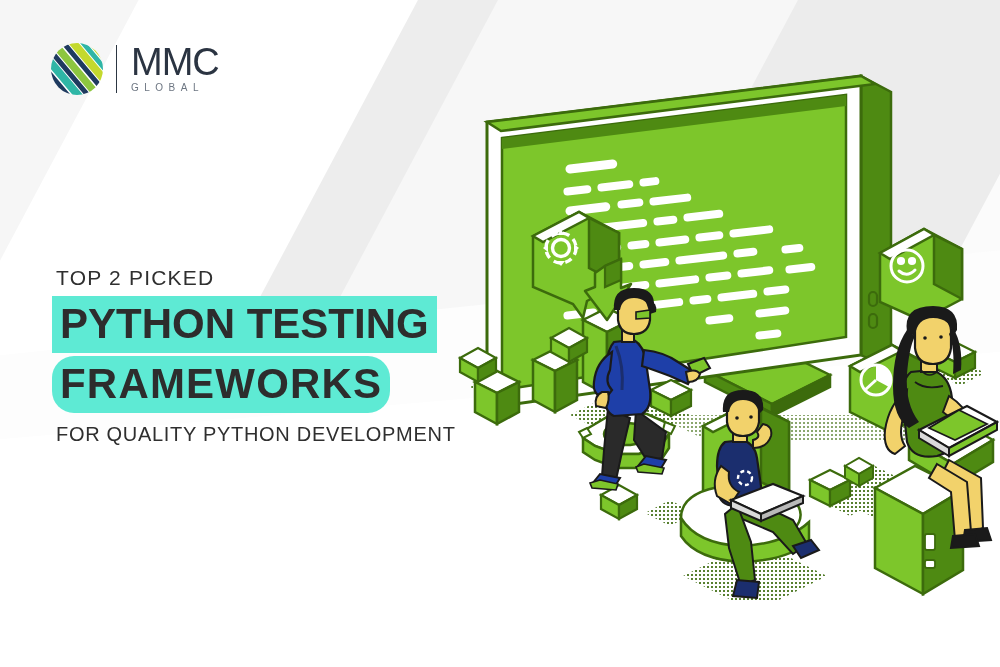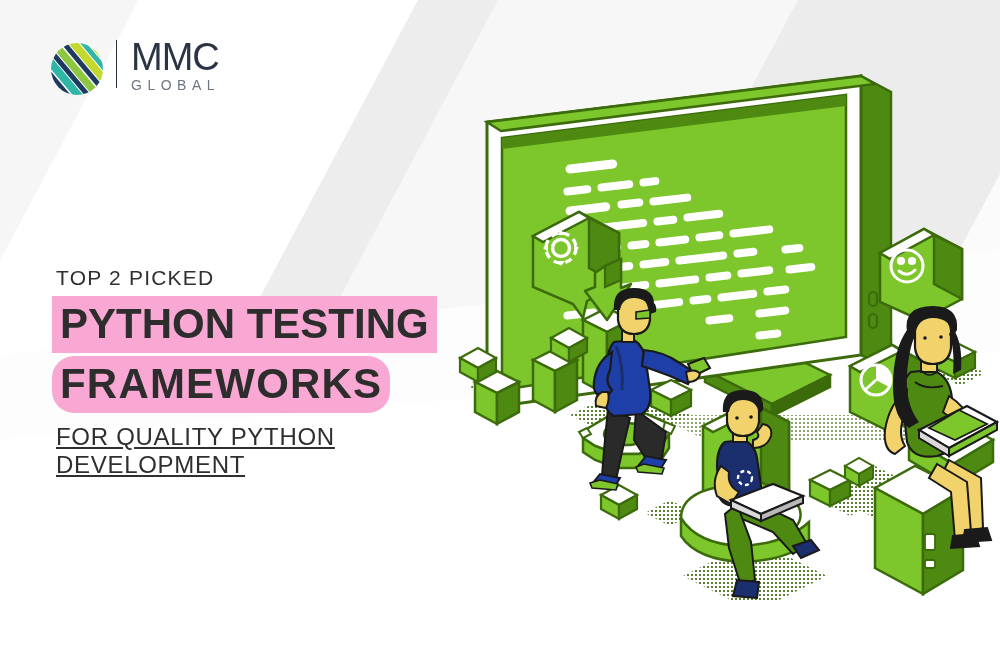--- a/index.html
+++ b/index.html
@@ -19,43 +19,43 @@
   .b1{left:-260px;top:-200px;width:430px;height:1250px;background:#f1f1f1;transform:rotate(28deg);}
   .b2{left:120px;top:-320px;width:200px;height:1400px;background:#f6f6f6;transform:rotate(28deg);}
   .b3{left:330px;top:-360px;width:330px;height:1450px;background:#ffffff;transform:rotate(28deg);}
   .b4{left:620px;top:-380px;width:120px;height:1500px;background:#ededed;transform:rotate(28deg);}
   .b5{left:700px;top:-380px;width:420px;height:1500px;background:#f7f7f7;transform:rotate(28deg);}
   .b6{left:1000px;top:-380px;width:260px;height:1500px;background:#ececec;transform:rotate(28deg);}
   .b7{left:-140px;top:370px;width:1400px;height:420px;background:#fdfdfd;transform:rotate(-6deg);}
   .b8{left:-180px;top:455px;width:1500px;height:330px;background:#ffffff;transform:rotate(-5deg);}
 
   
-  #logo{position:absolute;left:48px;top:40px;display:flex;align-items:flex-start;gap:0px;}
+  #logo{position:absolute;left:48px;top:40px;display:flex;align-items:center;gap:0px;}
   #logo .mark{width:58px;height:58px;}
   #logo .divider{width:1px;height:48px;background:#2c3642;margin:0 14px 0 10px;}
   #logo .wordmark{display:flex;flex-direction:column;justify-content:center;}
   #logo .wm-main{font-size:38px;line-height:34px;font-weight:400;color:#2b3442;letter-spacing:-1px;font-family:"Liberation Sans",sans-serif;}
-  #logo .wm-sub{font-size:14px;letter-spacing:5.5px;color:#6d7682;margin-top:3px;font-weight:400;}
+  #logo .wm-sub{font-size:10px;letter-spacing:5.5px;color:#6d7682;margin-top:3px;font-weight:400;}
 
   
   #headline{position:absolute;left:52px;top:266px;width:430px;}
   .eyebrow{
     font-size:21px;letter-spacing:1.2px;color:#2f2f2f;font-weight:500;
     margin:0 0 6px 4px;font-family:"Liberation Sans",sans-serif;
   }
   .hl-row{
-    display:inline-block;background:#f9a8d4;color:#2d2d2d;
+    display:inline-block;background:#5eead4;color:#2d2d2d;
     font-weight:800;font-size:42px;line-height:1.0;
     letter-spacing:0px;padding:7px 8px 8px 8px;margin-bottom:3px;
     white-space:nowrap;font-family:"Liberation Sans",sans-serif;
   }
   .hl-row.r2{font-size:42px;letter-spacing:1.2px;border-radius:22px;}
   .subline{
-    font-size:24px;letter-spacing:0.7px;color:#2f2f2f;font-weight:500;
-    margin:7px 0 0 4px;font-family:"Liberation Sans",sans-serif;text-decoration:underline;
+    font-size:20px;letter-spacing:0.7px;color:#2f2f2f;font-weight:500;
+    margin:7px 0 0 4px;font-family:"Liberation Sans",sans-serif;
   }
 
   
   #illo{position:absolute;left:455px;top:70px;width:545px;height:530px;}
   #illo svg{display:block;width:100%;height:100%;}
 </style>
 </head>
 <body>
 
 <div id="stage">

